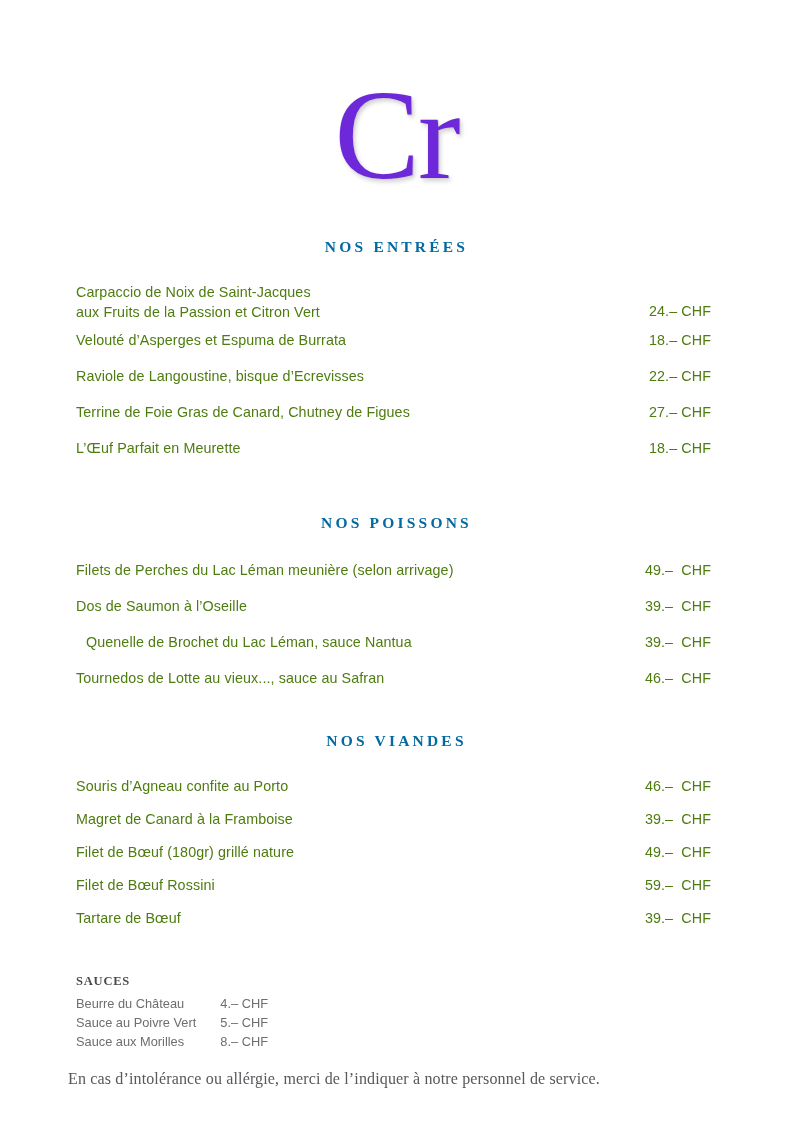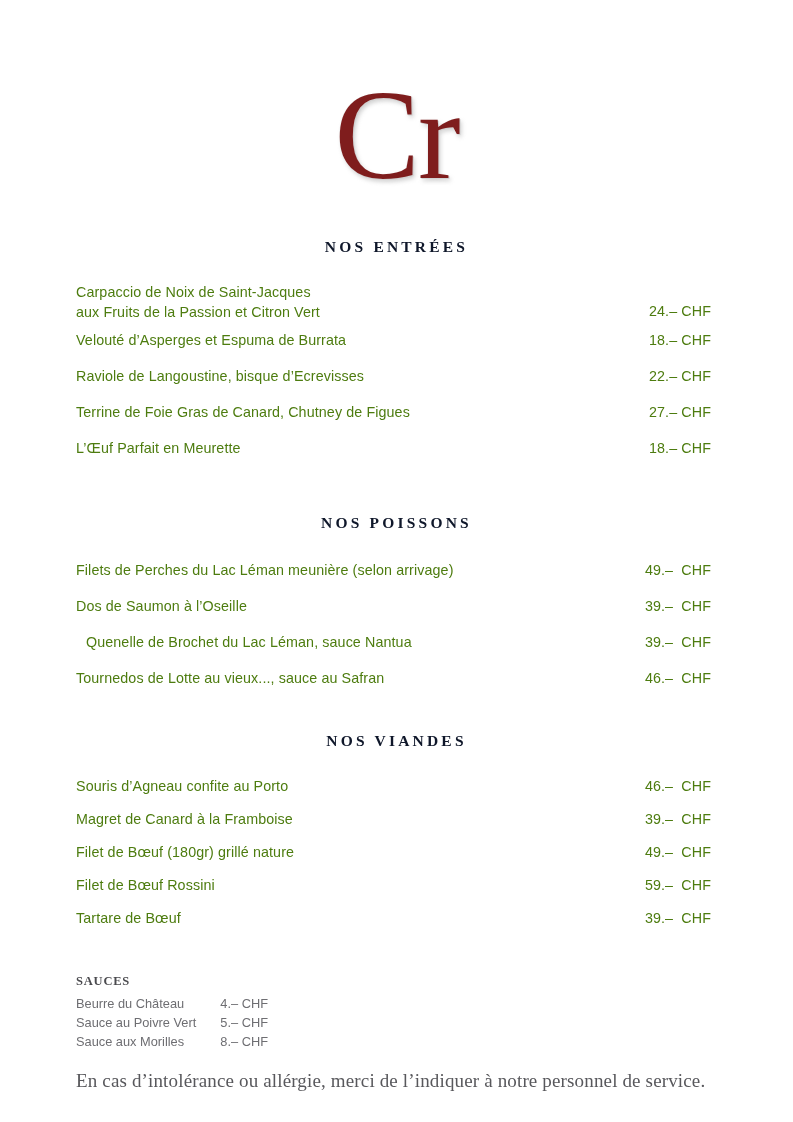--- a/index.html
+++ b/index.html
@@ -32,35 +32,35 @@
     height: 145px;
     display: flex;
     align-items: center;
     justify-content: center;
   }
   .logo-mono {
     font-family: "Liberation Serif", serif;
     font-size: 128px;
     line-height: 1;
     letter-spacing: -2px;
-    color: #7f1d1d;
+    color: #6d28d9;
     text-shadow:
       1px 1px 0 #d2d2d2,
       -0.5px -0.5px 0 #ececec,
       2px 3px 4px rgba(150,150,150,0.45);
     user-select: none;
   }
 
   
   .section-title {
     font-family: "Liberation Serif", serif;
     font-weight: bold;
     font-size: 15.5px;
     letter-spacing: 3.2px;
-    color: #0f172a;
+    color: #0369a1;
     text-align: center;
     width: 793px;
   }
 
   
   .items {
     position: absolute;
     left: 76px;
     width: 635px;
   }
@@ -108,24 +108,24 @@
     line-height: 19px;
   }
   .sauce-price {
     white-space: pre;
     text-align: right;
   }
 
   
   .footer-note {
     position: absolute;
-    left: 76px;
+    left: 68px;
     top: 1070px;
     font-family: "Liberation Serif", serif;
-    font-size: 19px;
+    font-size: 16px;
     color: #58585c;
     letter-spacing: 0.15px;
   }
 </style>
 </head>
 <body>
 
 <div class="menu-page">
 
   <div class="logo-wrap">

